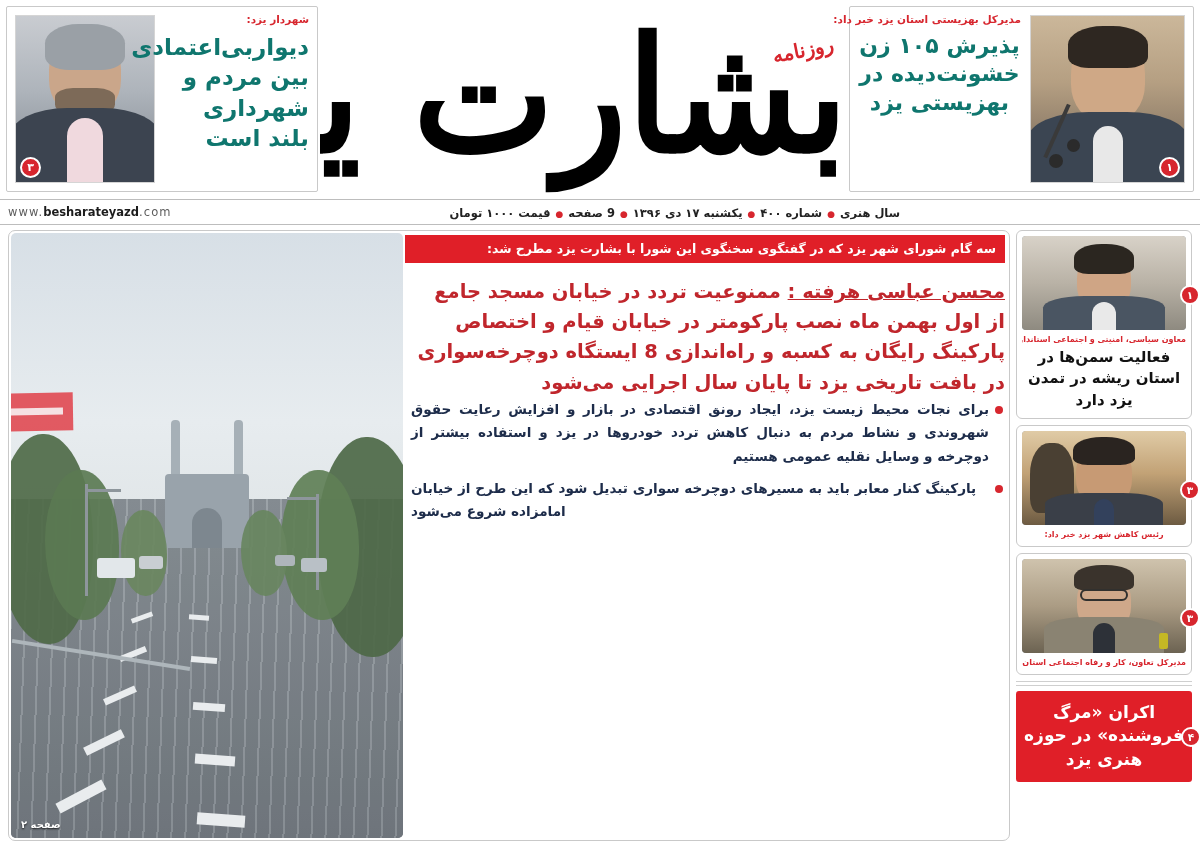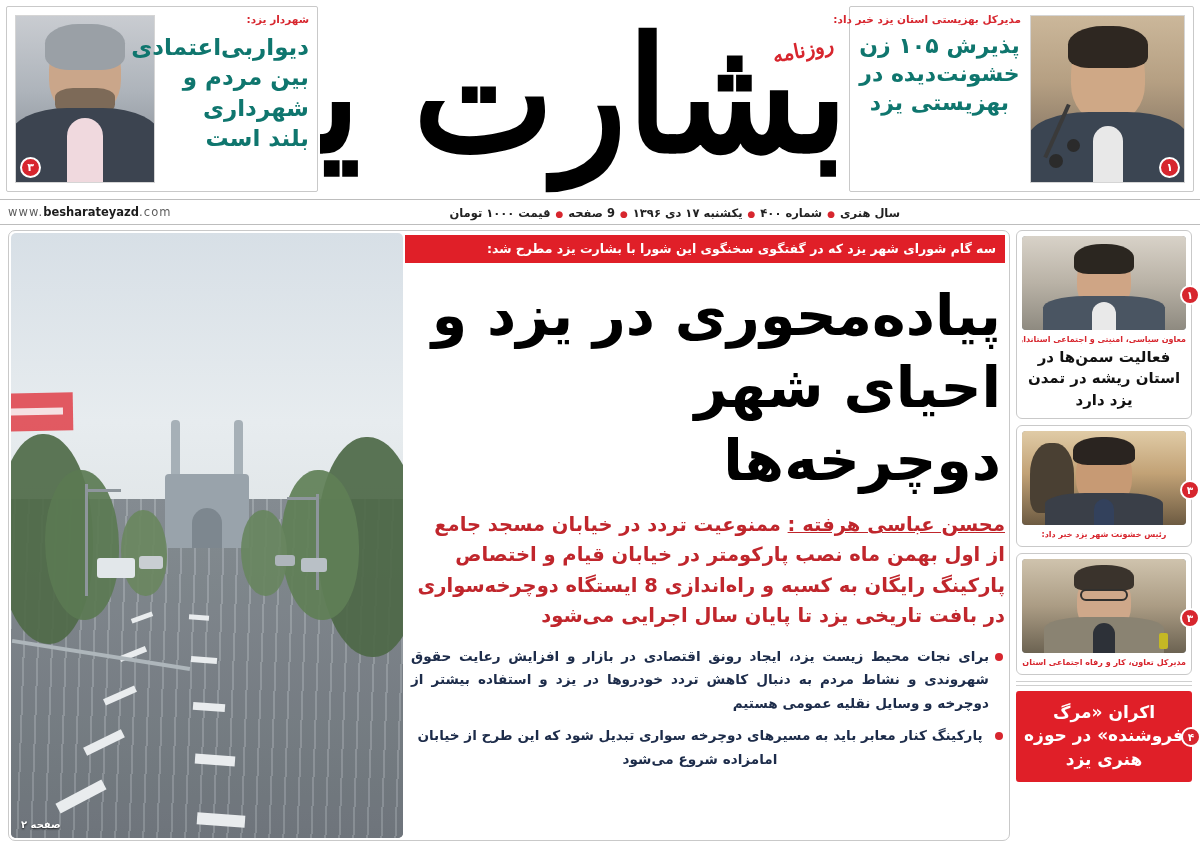--- a/index.html
+++ b/index.html
@@ -326,21 +326,21 @@
     margin-top: 14px;
     color: #c0262c;
     font-weight: bold;
     font-size: 19.5px;
     line-height: 1.55;
     letter-spacing: -0.6px;
     padding-left: 6px;
   }
   .lead-sub .lead-attrib { text-decoration: underline; }
   .bullets {
-    margin-top: 14px;
+    margin-top: 0;
     padding-left: 6px;
     padding-right: 2px;
   }
   .bullet {
     color: #1d2c4a;
     font-size: 13.6px;
     line-height: 1.72;
     font-weight: bold;
     text-align: justify;
     margin-bottom: 9px;
@@ -348,21 +348,21 @@
     padding-right: 14px;
   }
   .bullet:before {
     content: "";
     position: absolute;
     right: 0; top: 8px;
     width: 8px; height: 8px;
     border-radius: 50%;
     background: #d7262e;
   }
-  .bullet.b2 { text-align: center; }
+  .bullet.b2 { text-align: left; }
 
   
   .sidebar {
     position: absolute;
     top: 0; right: 0; width: 176px; bottom: 0;
   }
   .side-card {
     position: relative;
     border: 1px solid #c9c9c9;
     border-radius: 6px;
@@ -548,21 +548,20 @@
         <div class="lane-dash" style="left:184px;bottom:12%;width:40px;height:10px;transform:rotate(4deg);"></div>
         <div class="lane-dash" style="left:186px;bottom:2%;width:48px;height:12px;transform:rotate(4deg);"></div>
         <div class="curb"></div>
 
         <div class="watermark"></div>
         <div class="photo-caption">صفحه ۲</div>
       </div>
 
       <div class="lead-text">
         <div class="kicker-bar">سه گام شورای شهر یزد که در گفتگوی سخنگوی این شورا با بشارت یزد مطرح شد:</div>
-        <div class="lead-headline">پیاده‌محوری در یزد و احیای شهر دوچرخه‌ها</div>
         <div class="lead-sub"><span class="lead-attrib">محسن عباسی هرفته :</span> <span>ممنوعیت تردد در خیابان مسجد جامع از اول بهمن ماه نصب پارکومتر در خیابان قیام و اختصاص پارکینگ رایگان به کسبه و راه‌اندازی 8 ایستگاه دوچرخه‌سواری در بافت تاریخی یزد تا پایان سال اجرایی می‌شود</span></div>
         <div class="bullets">
           <div class="bullet b1">برای نجات محیط زیست یزد، ایجاد رونق اقتصادی در بازار و افزایش رعایت حقوق شهروندی و نشاط مردم به دنبال کاهش تردد خودروها در یزد و استفاده بیشتر از دوچرخه و وسایل نقلیه عمومی هستیم</div>
           <div class="bullet b2">پارکینگ کنار معابر باید به مسیرهای دوچرخه سواری تبدیل شود که این طرح از خیابان امامزاده شروع می‌شود</div>
         </div>
       </div>
     </div>
 
     <div class="sidebar">
 
@@ -582,21 +581,21 @@
       <div class="side-card">
         <div class="side-photo">
           <div class="portrait-bg" style="background:linear-gradient(#e0cba6,#c2a276 45%,#6d5b42);"></div>
           <div style="position:absolute;left:8px;top:12px;width:44px;height:70px;background:#4a4033;border-radius:44% 44% 20% 20%;"></div>
           <div style="position:absolute;left:50%;transform:translateX(-50%);top:12px;width:56px;height:64px;background:#c79a74;border-radius:46% 46% 42% 42%;"></div>
           <div style="position:absolute;left:50%;transform:translateX(-50%);top:6px;width:62px;height:28px;background:#2a2420;border-radius:46% 46% 24% 24%;"></div>
           <div style="position:absolute;left:50%;transform:translateX(-50%);bottom:0;width:118px;height:32px;background:#3a3f48;border-radius:34% 34% 0 0;"></div>
           <div style="position:absolute;left:50%;transform:translateX(-50%);bottom:0;width:20px;height:26px;background:#33415c;border-radius:10px 10px 0 0;"></div>
         </div>
         <div class="side-badge">۳</div>
-        <div class="side-kicker">رئیس خشونت شهر یزد خبر داد:</div>
+        <div class="side-kicker">رئیس کاهش شهر یزد خبر داد:</div>
       </div>
 
       <div class="side-card">
         <div class="side-photo">
           <div class="portrait-bg" style="background:linear-gradient(#cfc3ad,#ab9c84 50%,#6c6352);"></div>
           <div style="position:absolute;left:50%;transform:translateX(-50%);top:12px;width:54px;height:62px;background:#cfa88a;border-radius:46% 46% 42% 42%;"></div>
           <div style="position:absolute;left:50%;transform:translateX(-50%);top:6px;width:60px;height:26px;background:#3a332c;border-radius:46% 46% 24% 24%;"></div>
           <div style="position:absolute;left:50%;transform:translateX(-50%);top:30px;width:48px;height:12px;border:2px solid #31302e;border-radius:6px;box-sizing:border-box;"></div>
           <div style="position:absolute;left:50%;transform:translateX(-50%);bottom:0;width:120px;height:36px;background:#8a8372;border-radius:34% 34% 0 0;"></div>
           <div style="position:absolute;left:50%;transform:translateX(-50%);bottom:0;width:22px;height:30px;background:#2d3138;border-radius:11px 11px 0 0;"></div>

